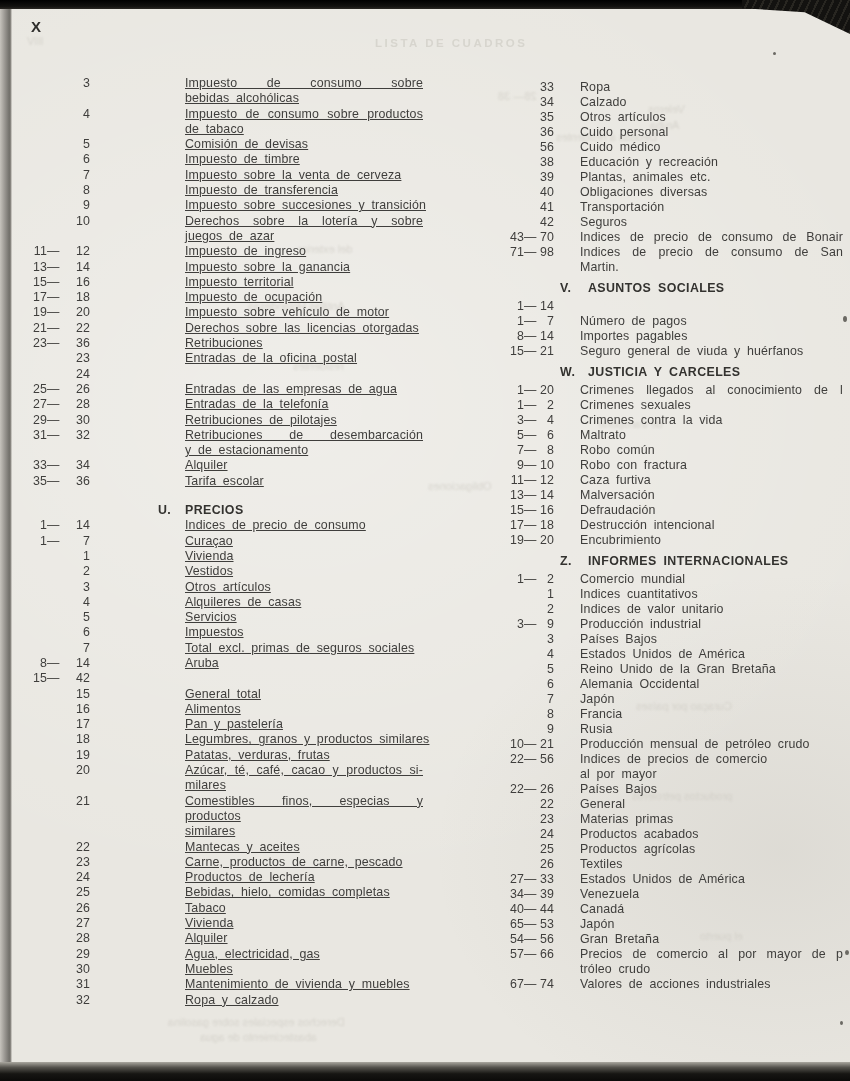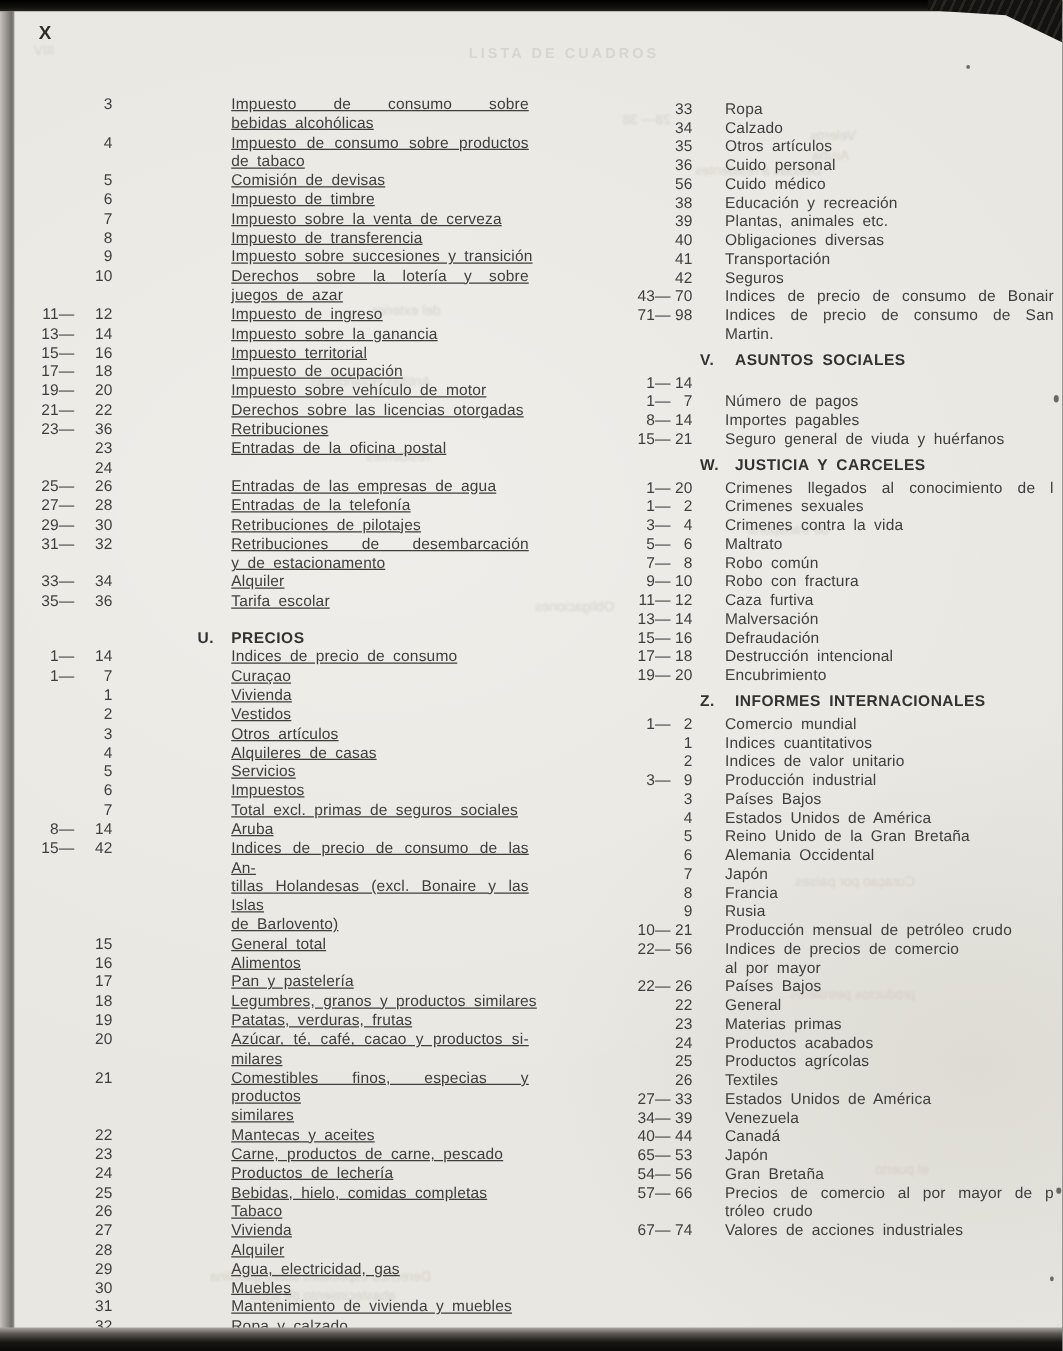--- a/index.html
+++ b/index.html
@@ -417,25 +417,20 @@
         <span class="txt">
           <div class="line">Aruba</div>
         </span>
       </div>
       <div class="row">
         <span class="num">
           <span class="n1">15</span>
           <span class="dash">—</span>
           <span class="n2">42</span>
         </span>
-        <span class="txt">
-          <div class="line j">Indices de precio de consumo de las An-</div>
-          <div class="line j">tillas Holandesas (excl. Bonaire y las Islas</div>
-          <div class="line">de Barlovento)</div>
-        </span>
       </div>
       <div class="row">
         <span class="num">
           <span class="n1"></span>
           <span class="dash"></span>
           <span class="n2">15</span>
         </span>
         <span class="txt">
           <div class="line">General total</div>
         </span>

